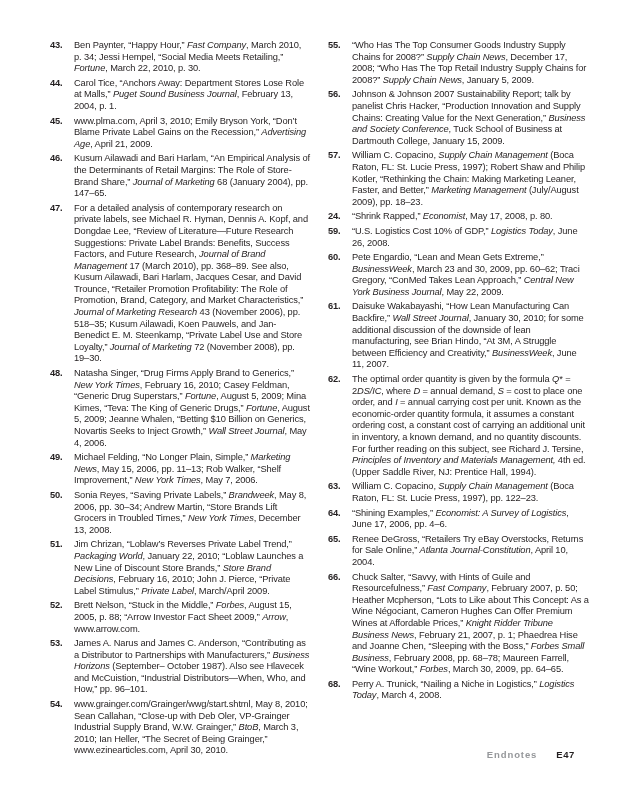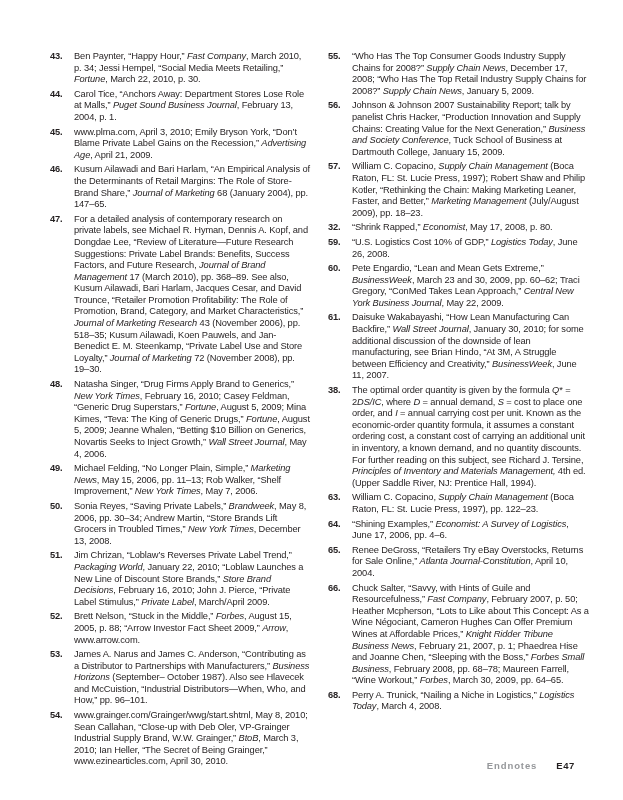--- a/index.html
+++ b/index.html
@@ -2,21 +2,21 @@
 <html><head>
 <meta charset="utf-8">
 <style>
   html, body { margin: 0; padding: 0; background: #ffffff; }
   body {
     width: 623px; height: 800px;
     font-family: "Liberation Sans", sans-serif;
     color: #231f20;
     -webkit-font-smoothing: antialiased;
   }
-  .page { position: relative; width: 623px; height: 761px; background: #ffffff; overflow: hidden; margin-top: 11px; }
+  .page { position: relative; width: 623px; height: 761px; background: #ffffff; overflow: hidden; }
   .columns { position: absolute; left: 50px; top: 40px; display: flex; gap: 17px; }
   .col { display: block; }
   .col-left  { width: 261px; }
   .col-right { width: 262px; }
   .entry {
     display: flex;
     margin-bottom: 3px;
     font-size: 9.3px;
     line-height: 11.6px;
     letter-spacing: -0.12px;
@@ -110,41 +110,41 @@
     <span class="num">56.</span>
     <span class="txt">Johnson &amp; Johnson 2007 Sustainability Report; talk by panelist Chris Hacker, “Production Innovation and Supply Chains: Creating Value for the Next Generation,” <i>Business and Society Conference</i>, Tuck School of Business at Dartmouth College, January 15, 2009.</span>
   </div>
 
   <div class="entry">
     <span class="num">57.</span>
     <span class="txt">William C. Copacino, <i>Supply Chain Management</i> (Boca Raton, FL: St. Lucie Press, 1997); Robert Shaw and Philip Kotler, “Rethinking the Chain: Making Marketing Leaner, Faster, and Better,” <i>Marketing Management</i> (July/August 2009), pp. 18–23.</span>
   </div>
 
   <div class="entry">
-    <span class="num">32.</span>
+    <span class="num">24.</span>
     <span class="txt">“Shrink Rapped,” <i>Economist</i>, May 17, 2008, p. 80.</span>
   </div>
 
   <div class="entry">
     <span class="num">59.</span>
     <span class="txt">“U.S. Logistics Cost 10% of GDP,” <i>Logistics Today</i>, June 26, 2008.</span>
   </div>
 
   <div class="entry">
     <span class="num">60.</span>
     <span class="txt">Pete Engardio, “Lean and Mean Gets Extreme,” <i>BusinessWeek</i>, March 23 and 30, 2009, pp. 60–62; Traci Gregory, “ConMed Takes Lean Approach,” <i>Central New York Business Journal</i>, May 22, 2009.</span>
   </div>
 
   <div class="entry">
     <span class="num">61.</span>
     <span class="txt">Daisuke Wakabayashi, “How Lean Manufacturing Can Backfire,” <i>Wall Street Journal</i>, January 30, 2010; for some additional discussion of the downside of lean manufacturing, see Brian Hindo, “At 3M, A Struggle between Efficiency and Creativity,” <i>BusinessWeek</i>, June 11, 2007.</span>
   </div>
 
   <div class="entry">
-    <span class="num">38.</span>
+    <span class="num">62.</span>
     <span class="txt">The optimal order quantity is given by the formula <i>Q</i>* = 2<i>DS/IC</i>, where <i>D</i> = annual demand, <i>S</i> = cost to place one order, and <i>I</i> = annual carrying cost per unit. Known as the economic-order quantity formula, it assumes a constant ordering cost, a constant cost of carrying an additional unit in inventory, a known demand, and no quantity discounts. For further reading on this subject, see Richard J. Tersine, <i>Principles of Inventory and Materials Management,</i> 4th ed. (Upper Saddle River, NJ: Prentice Hall, 1994).</span>
   </div>
 
   <div class="entry">
     <span class="num">63.</span>
     <span class="txt">William C. Copacino, <i>Supply Chain Management</i> (Boca Raton, FL: St. Lucie Press, 1997), pp. 122–23.</span>
   </div>
 
   <div class="entry">
     <span class="num">64.</span>

